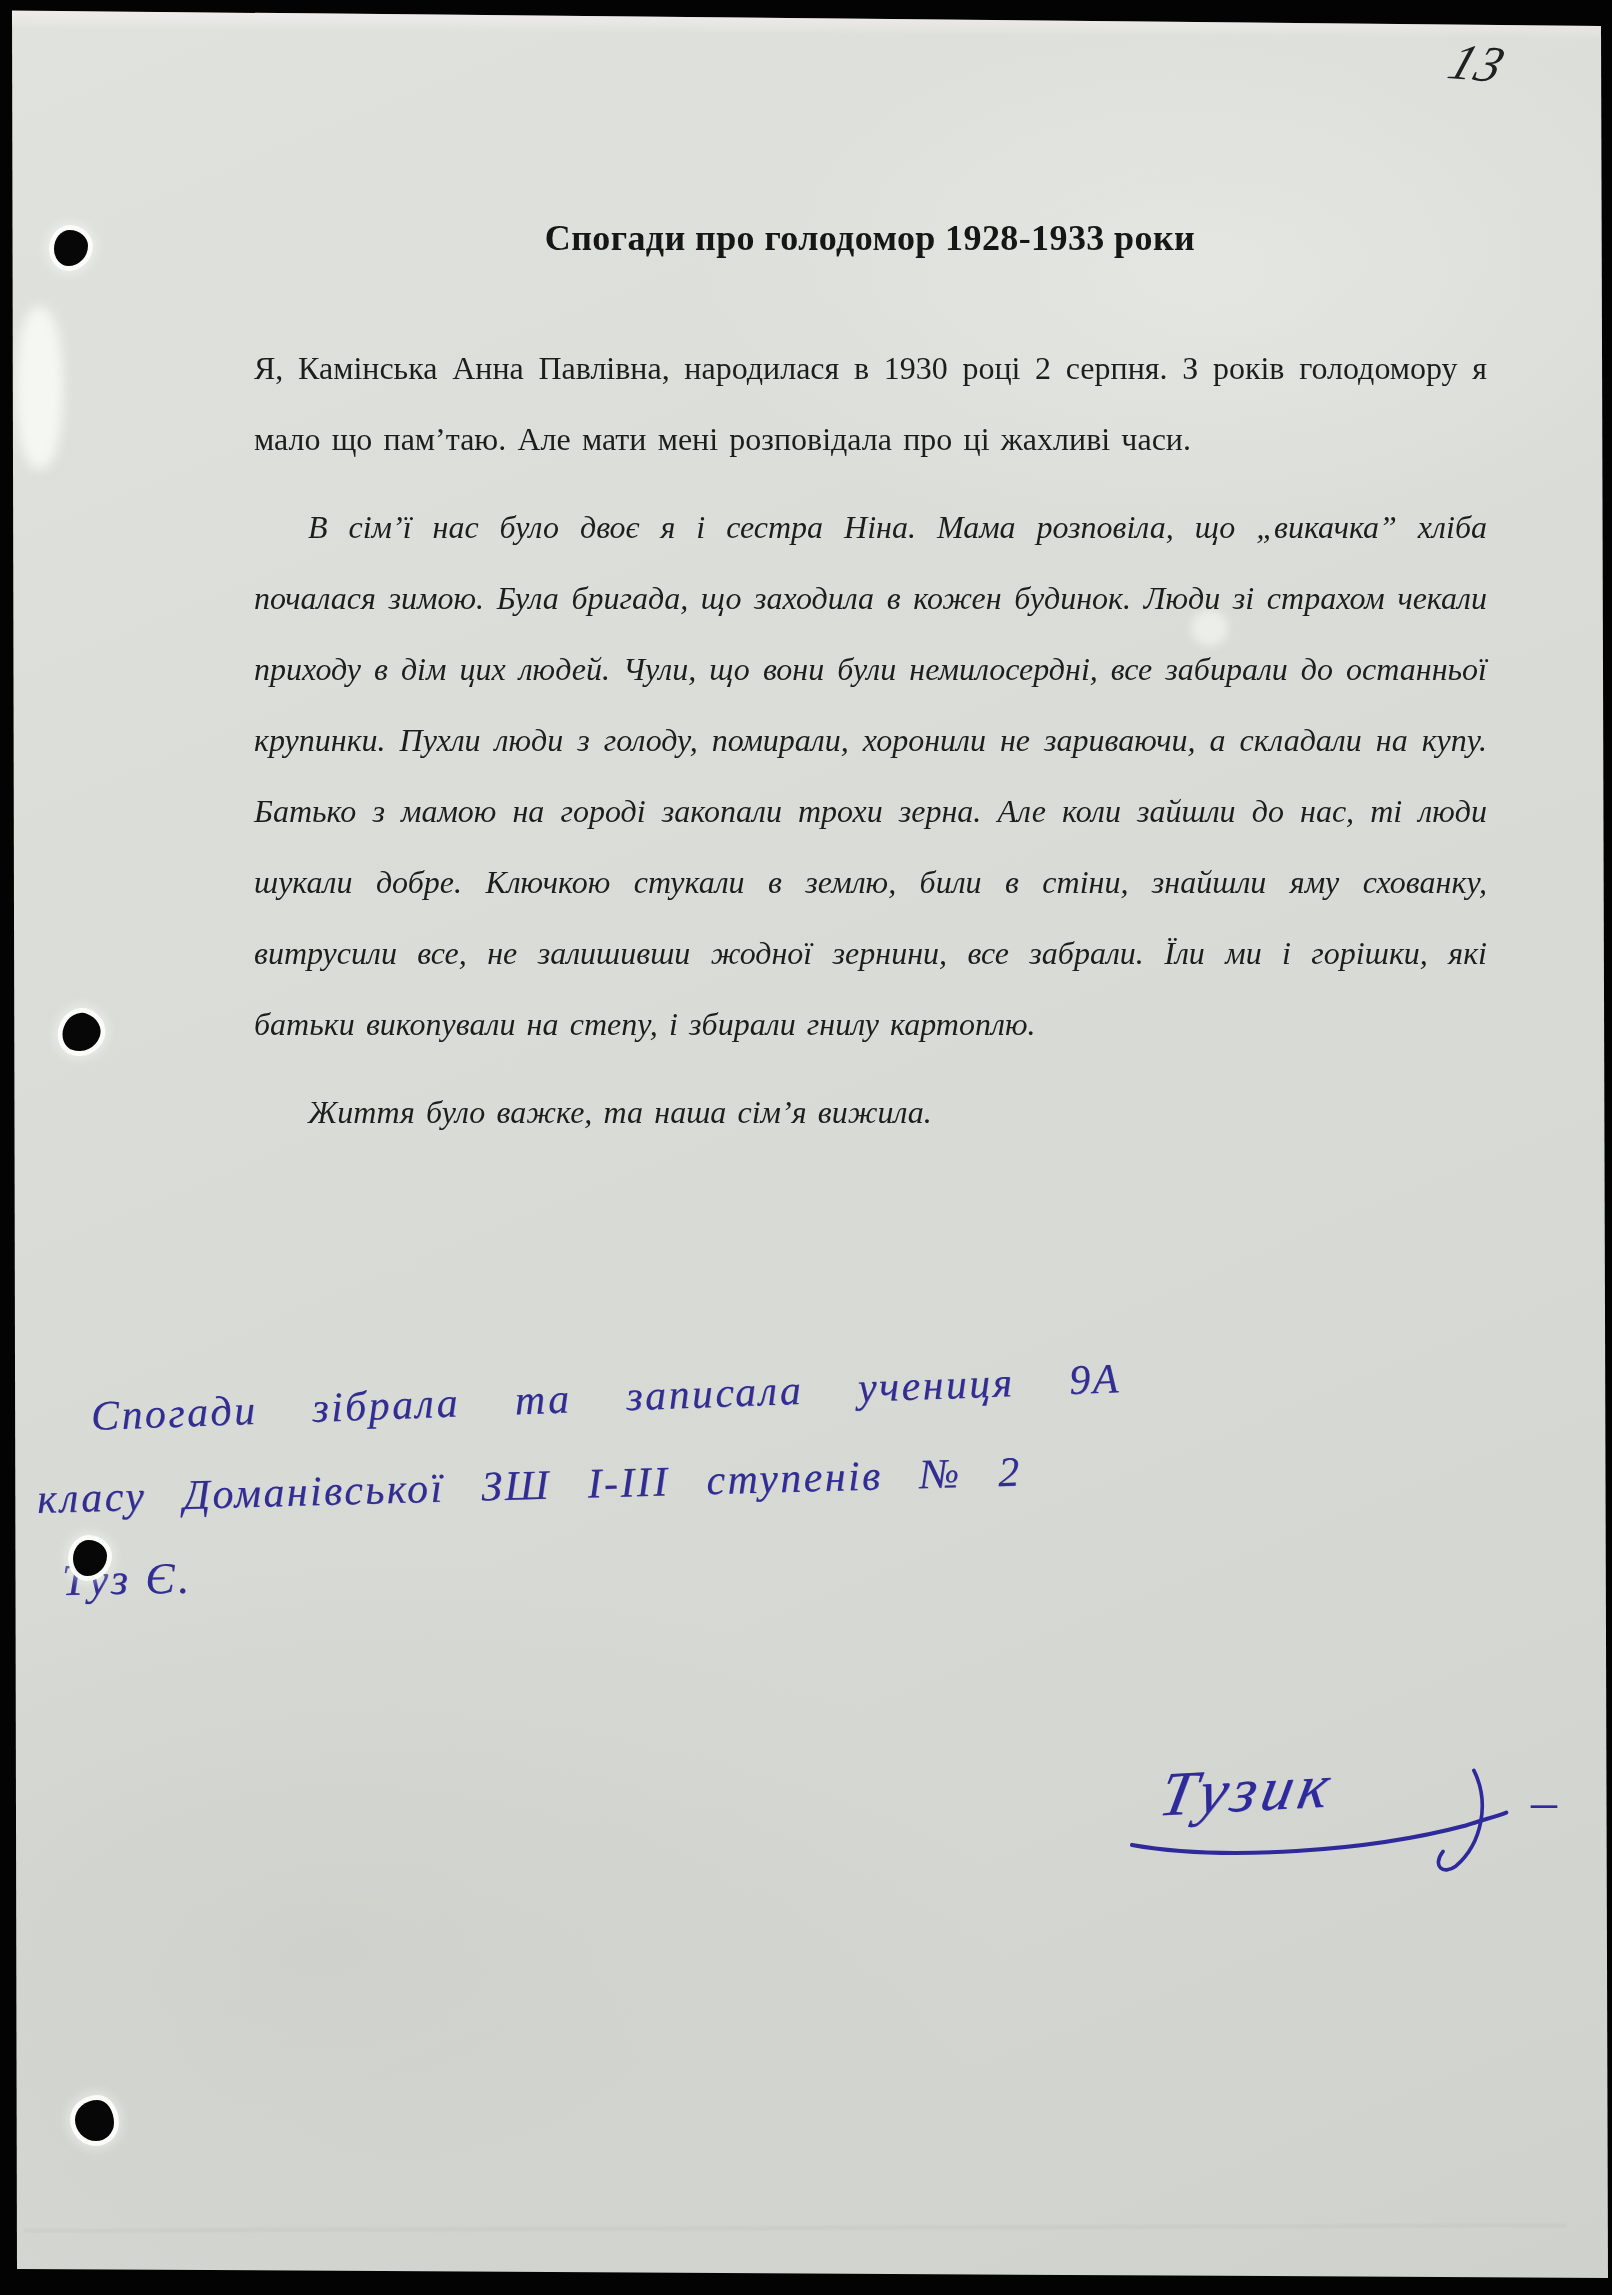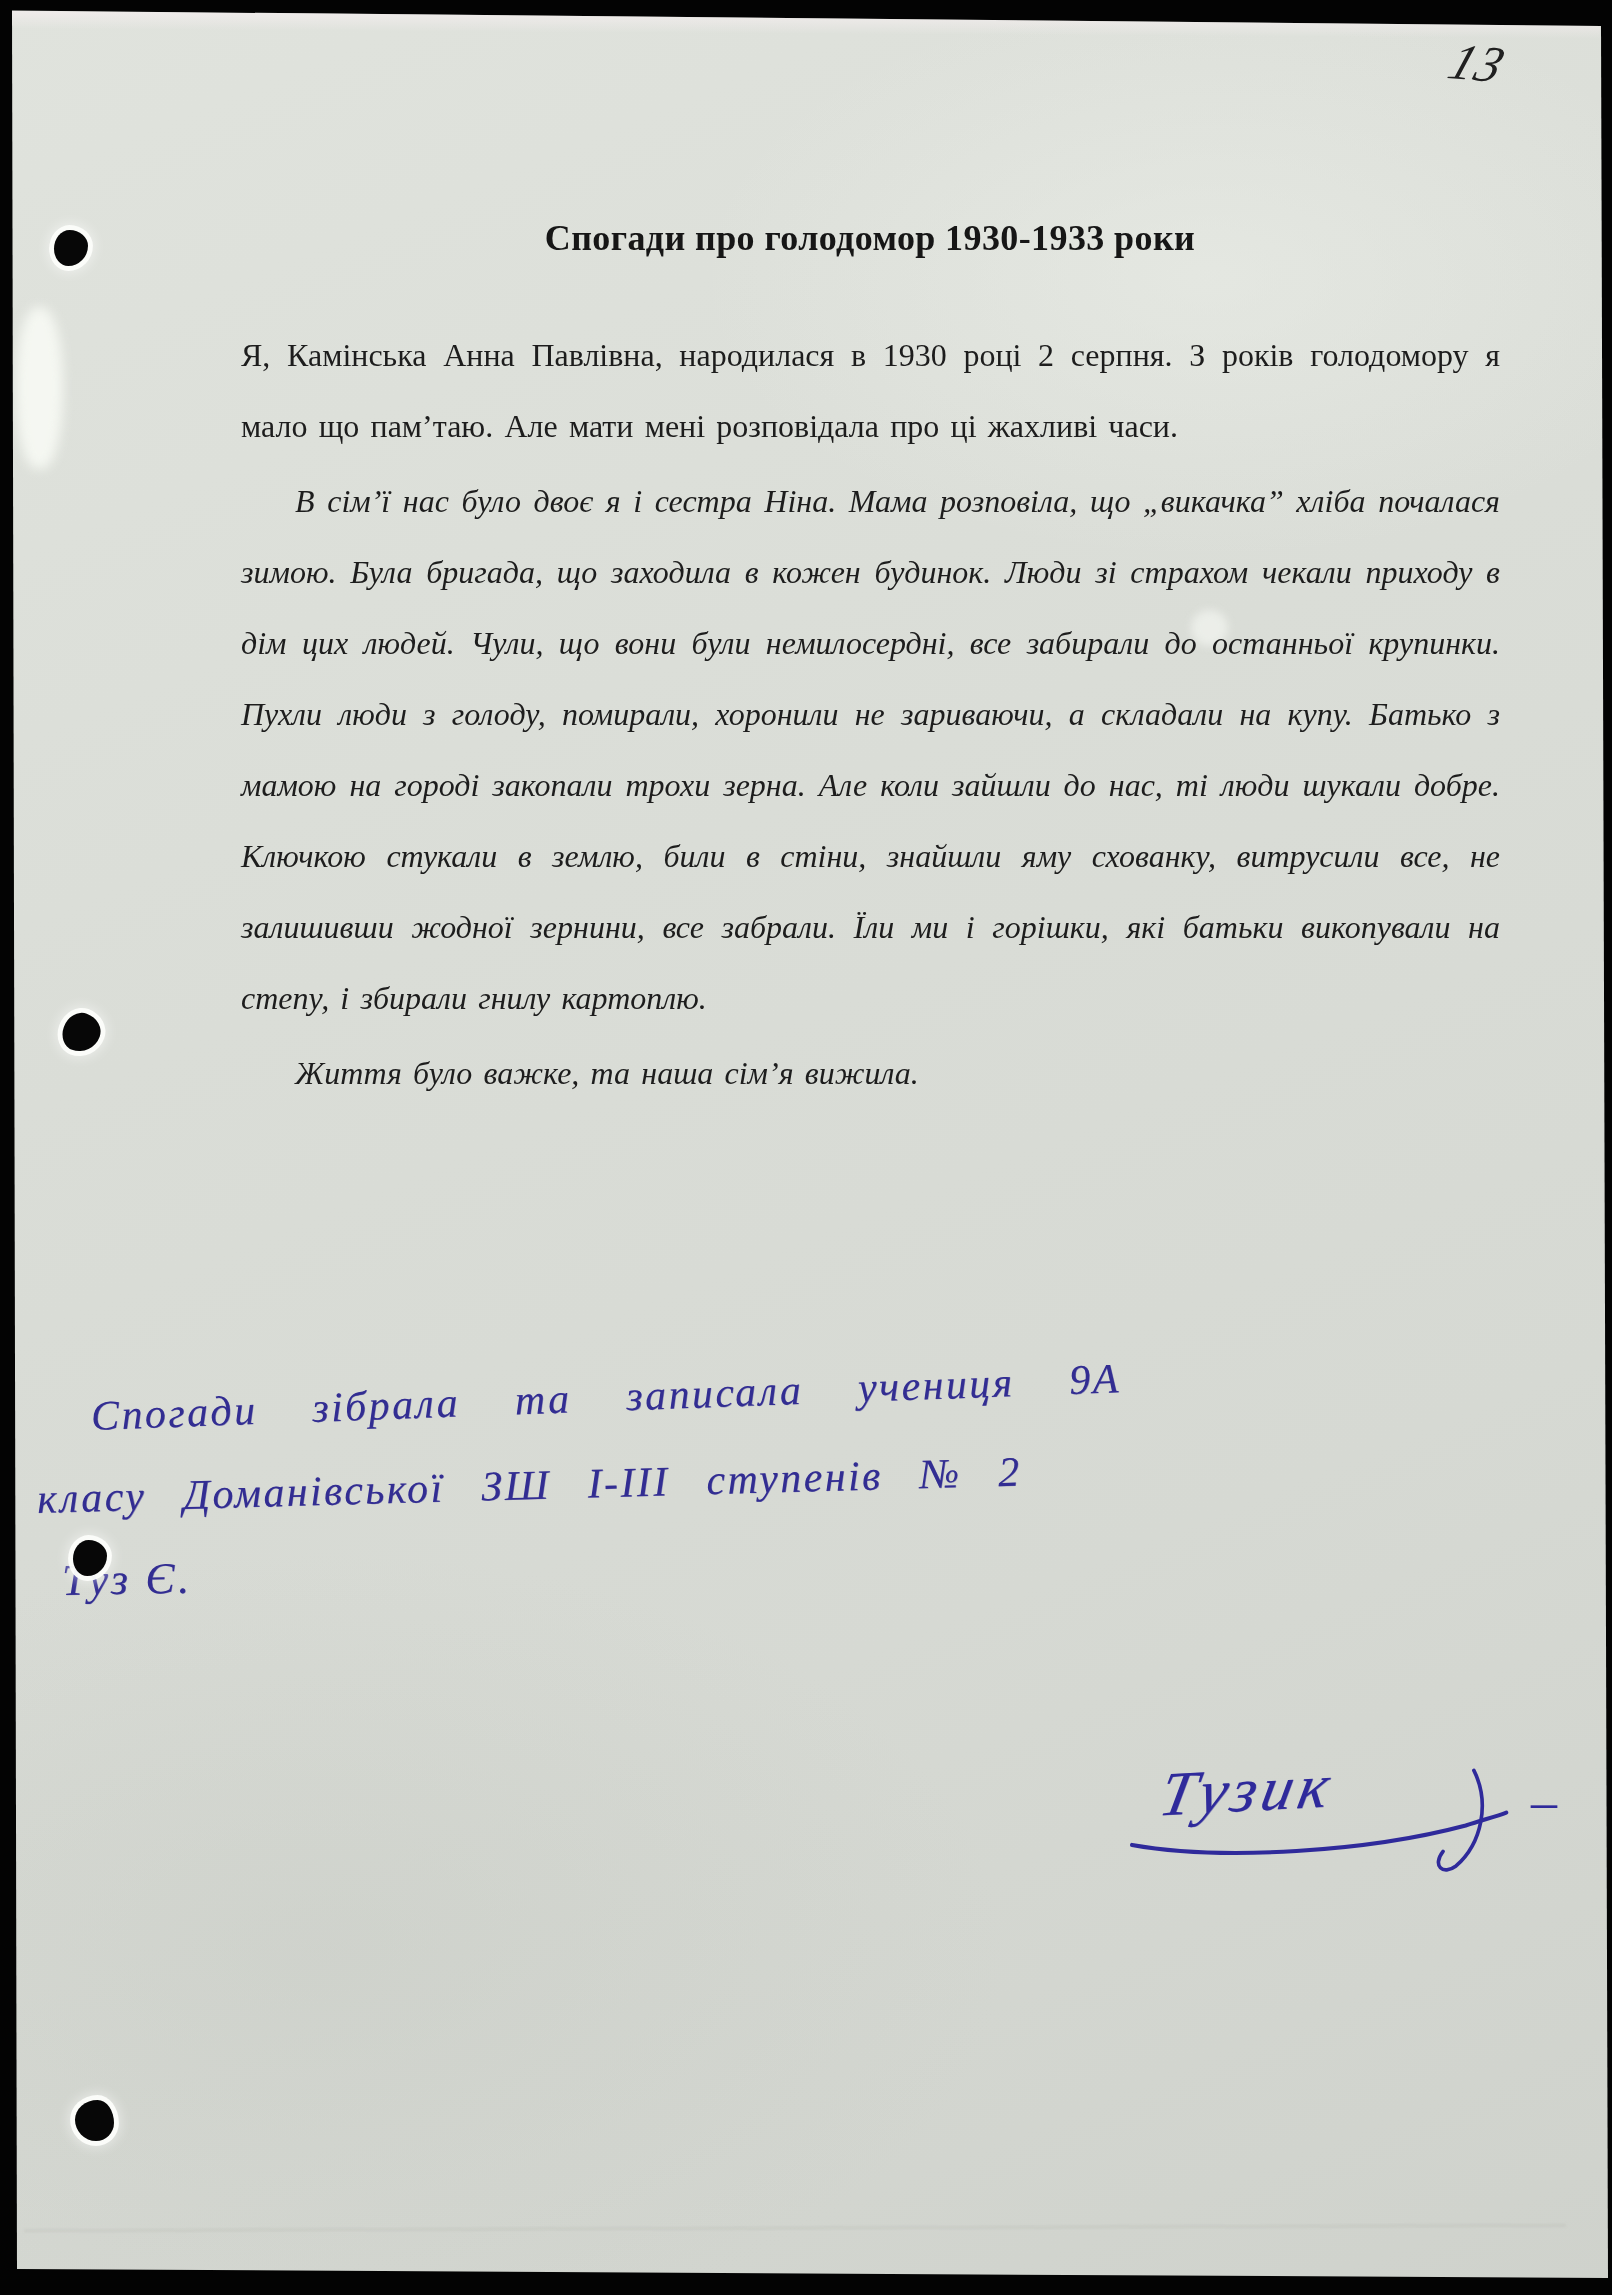--- a/index.html
+++ b/index.html
@@ -69,21 +69,21 @@
     position: absolute; left: 237px; top: 217px; width: 1266px;
     margin: 0; text-align: center;
     font-size: 36px; font-weight: bold; color: #161616;
     letter-spacing: 0.4px;
   }
   .body-text {
     position: absolute; left: 237px; top: 316px; width: 1267px;
     font-size: 32px; color: #1d1d1d;
   }
   .para {
-    margin: 4px;
+    margin: 17px;
     text-align: justify;
     line-height: 71px;
     word-spacing: 3.2px;
   }
   .para.indent { text-indent: 54px; font-style: italic; }
   .para.last { text-align: left; }
 
   
   .hw-line {
     position: absolute;
@@ -132,21 +132,21 @@
 <div class="stage">
   <div class="paper">
 
     <div class="edge-light"></div>
     <div class="smudge-left"></div>
     <div class="smudge-mid"></div>
     <div class="crease"></div>
 
     <div class="page-number">13</div>
 
-    <h1 class="title">Спогади про голодомор 1930-1933 роки</h1>
+    <h1 class="title">Спогади про голодомор 1928-1933 роки</h1>
 
     <div class="body-text">
       <p class="para">Я, Камінська Анна Павлівна,  народилася в 1930 році 2 серпня. З років голодомору я мало що пам’таю. Але мати мені розповідала про ці жахливі часи.</p>
       <p class="para indent">В сім’ї нас було двоє я і сестра Ніна. Мама розповіла, що „викачка” хліба почалася зимою. Була бригада, що заходила в кожен будинок. Люди зі страхом чекали приходу в дім цих людей. Чули, що вони були немилосердні, все забирали до останньої крупинки. Пухли люди з голоду, помирали, хоронили не зариваючи, а складали на купу. Батько з мамою на городі закопали трохи зерна. Але коли зайшли до нас, ті люди шукали добре. Ключкою стукали в землю, били в стіни, знайшли яму схованку, витрусили все, не залишивши жодної зернини, все забрали. Їли ми і горішки, які батьки викопували на степу, і збирали гнилу картоплю.</p>
       <p class="para indent last">Життя було важке, та наша сім’я вижила.</p>
     </div>
 
     <div class="hw-line hw1">Спогади зібрала та записала учениця 9А</div>
     <div class="hw-line hw2">класу Доманівської ЗШ І-ІІІ ступенів № 2</div>
     <div class="hw-line hw3">Туз Є.</div>

